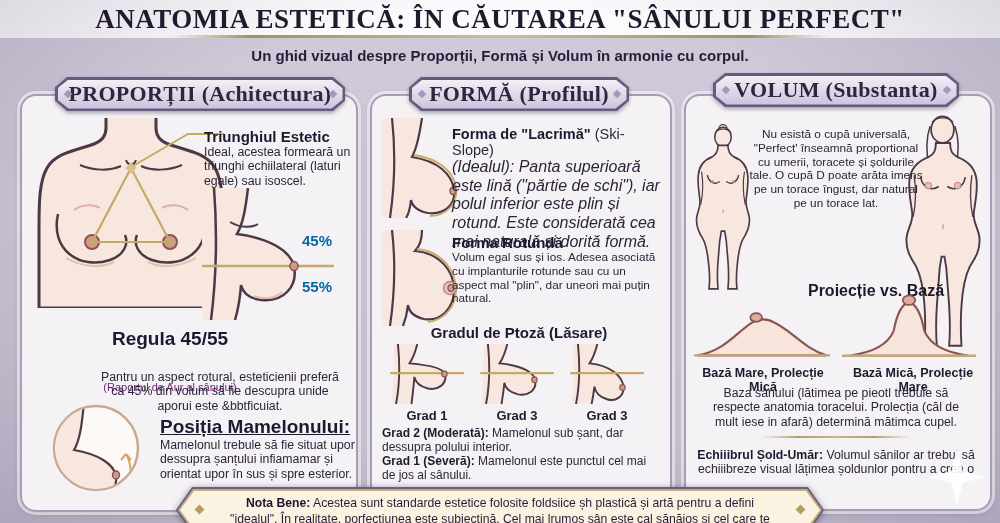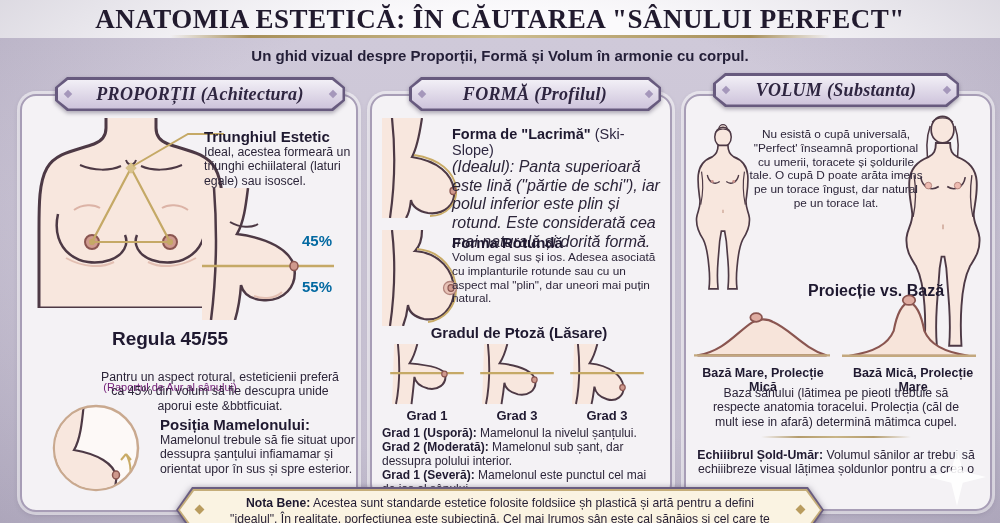--- a/index.html
+++ b/index.html
@@ -30,21 +30,21 @@
   }
   .banner{z-index:5;filter:drop-shadow(0 2px 2px rgba(50,40,70,.4));}
   .banner .bo{
     position:absolute;inset:0;background:#675a7e;
     clip-path:polygon(12px 0,calc(100% - 12px) 0,100% 30%,100% 70%,calc(100% - 12px) 100%,12px 100%,0 70%,0 30%);
   }
   .banner .bi{
     position:absolute;inset:2.5px;background:linear-gradient(180deg,#f2eff6,#cdc3db);
     clip-path:polygon(11px 0,calc(100% - 11px) 0,100% 30%,100% 70%,calc(100% - 11px) 100%,11px 100%,0 70%,0 30%);
     display:flex;align-items:center;justify-content:center;
-    font-family:"Liberation Serif",serif;font-size:18px;font-weight:700;color:#2e2540;letter-spacing:.3px;font-style:italic;
+    font-family:"Liberation Serif",serif;font-size:22px;font-weight:700;color:#2e2540;letter-spacing:.3px;
   }
   .banner .bi::before,.banner .bi::after{
     content:"";position:absolute;width:6px;height:6px;background:#a597bb;transform:rotate(45deg);top:calc(50% - 3px);
   }
   .banner .bi::before{left:7px;} .banner .bi::after{right:7px;}
   .h-bold{font-weight:700;color:#1f1930;}
   .p{font-size:12.3px;line-height:1.17;color:#2c2539;}
   .ctr{text-align:center;}
   .pct{font-size:15px;font-weight:700;color:#0369a1;}
   .lead{font-weight:700;color:#1f1930;}
@@ -127,26 +127,26 @@
     </defs>
   <circle cx="46" cy="46" r="42" fill="#fdf9f7" stroke="#c9a98f" stroke-width="2.5"></circle>
   <g clip-path="url(#cc)">
     <path d="M34,0 C32,22 30,38 24,48 C48,52 64,62 66,74 C68,88 56,98 42,96 C32,94.5 26,89 25,82 C24,94 22,102 20,108 L-2,108 L-2,-2 L34,-2 Z" fill="#f8e7de"></path>
     <path d="M34,0 C32,22 30,38 24,48 C48,52 64,62 66,74 C68,88 56,98 42,96 C32,94.5 26,89 25,82 C24,94 22,102 20,108" fill="none" stroke="#4d3945" stroke-width="2.2"></path>
     <ellipse cx="66" cy="73" rx="3.5" ry="4" fill="#cf998d" stroke="#8a5550" stroke-width="1.5"></ellipse>
     <path d="M76,86 C82,76 82,62 76,52 M76,52 L71,58 M76,52 L81,58" fill="none" stroke="#c9ab66" stroke-width="2"></path>
   </g>
 </svg>
 <div class="abs" style="left:160px;top:416px;width:204px;">
-  <div class="h-bold" style="font-size:15px;">Posiția Mamelonului:</div>
+  <div class="h-bold" style="font-size:19px;text-decoration:underline;">Posiția Mamelonului:</div>
   <div class="p">Mamelonul trebule să fie situat upor dessupra șanțului infiamamar și orientat upor în sus și spre esterior.</div>
 </div>
 
 <div class="abs card" style="left:370px;top:94px;width:298px;height:402px;"></div>
-<div class="abs banner" style="left:409px;top:77px;width:252px;height:34px;border-radius:9px;">
+<div class="abs banner" style="left:409px;top:77px;width:220px;height:34px;border-radius:9px;">
   <div class="bo"></div>
   <div class="bi">FORMĂ (Profilul)</div>
 </div>
 
 <svg class="abs" style="left:382px;top:118px;" width="75" height="100" viewBox="0 0 75 100">
   <path d="M40,0 C38,13 36,28 30,39 C56,43 70,56 72,72 C74,87 62,97 46,95 C36,93.5 30,88 29,82 C28,91 26,97 24,100 L0,100 L0,0 Z" fill="#f8e7de"></path>
   <path d="M40,0 C38,13 36,28 30,39 C56,43 70,56 72,72 C74,87 62,97 46,95 C36,93.5 30,88 29,82 C28,91 26,97 24,100" fill="none" stroke="#4d3945" stroke-width="2.2"></path>
   <path d="M10,0 C13,28 13,66 8,100" fill="none" stroke="#4d3945" stroke-width="2.2"></path>
   <path d="M32,37 C58,41 72,54 74,70 C76,86 64,98 48,98" fill="none" stroke="#c9ab66" stroke-width="1.8"></path>
   <ellipse cx="71" cy="73" rx="3" ry="3.5" fill="#cf998d" stroke="#8a5550" stroke-width="1.3"></ellipse>
@@ -190,21 +190,20 @@
   <path d="M30,0 C28,8 26,14 22,20 C44,22 56,34 57,44 C58,54 49,60 40,57 C33,55 28,50 27,44 C26,52 25,58 24,62" fill="none" stroke="#4d3945" stroke-width="2"></path>
   <path d="M10,0 C12,20 12,42 8,62" fill="none" stroke="#4d3945" stroke-width="2"></path>
   <line x1="2" y1="30" x2="78" y2="30" stroke="#c5a966" stroke-width="2.2"></line>
   <ellipse cx="56" cy="45" rx="2.8" ry="3" fill="#cf998d" stroke="#8a5550" stroke-width="1.2"></ellipse>
 </svg>
 <div class="abs h-bold ctr" style="left:388px;top:408px;width:78px;font-size:13px;">Grad 1</div>
 <div class="abs h-bold ctr" style="left:478px;top:408px;width:78px;font-size:13px;">Grad 3</div>
 <div class="abs h-bold ctr" style="left:568px;top:408px;width:78px;font-size:13px;">Grad 3</div>
 
 <div class="abs" style="left:382px;top:426px;width:278px;">
-  <div class="p" style="font-size:12px;"><span class="lead">Grad 1 (Usporă):</span><span> Mamelonul la nivelul șanțului.</span></div>
   <div class="p" style="font-size:12px;"><span class="lead">Grad 2 (Moderată):</span><span> Mamelonul sub șant, dar dessupra polului interior.</span></div>
   <div class="p" style="font-size:12px;"><span class="lead">Grad 1 (Severă):</span><span> Mamelonul este punctul cel mai de jos al sânului.</span></div>
 </div>
 
 <div class="abs card" style="left:684px;top:94px;width:304px;height:413px;"></div>
 <div class="abs banner" style="left:713px;top:73px;width:246px;height:34px;">
   <div class="bo"></div>
   <div class="bi">VOLUM (Substanta)</div>
 </div>
 

